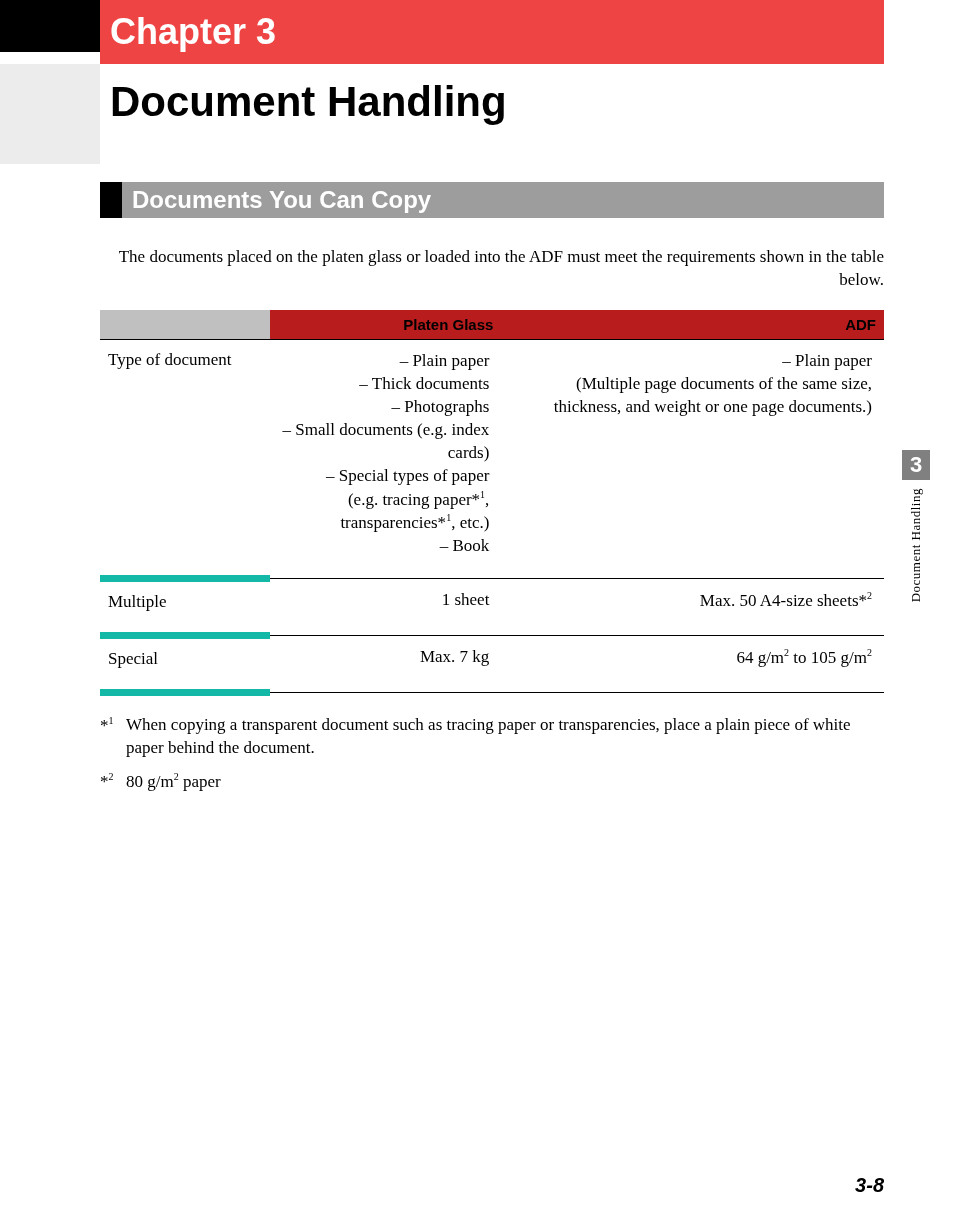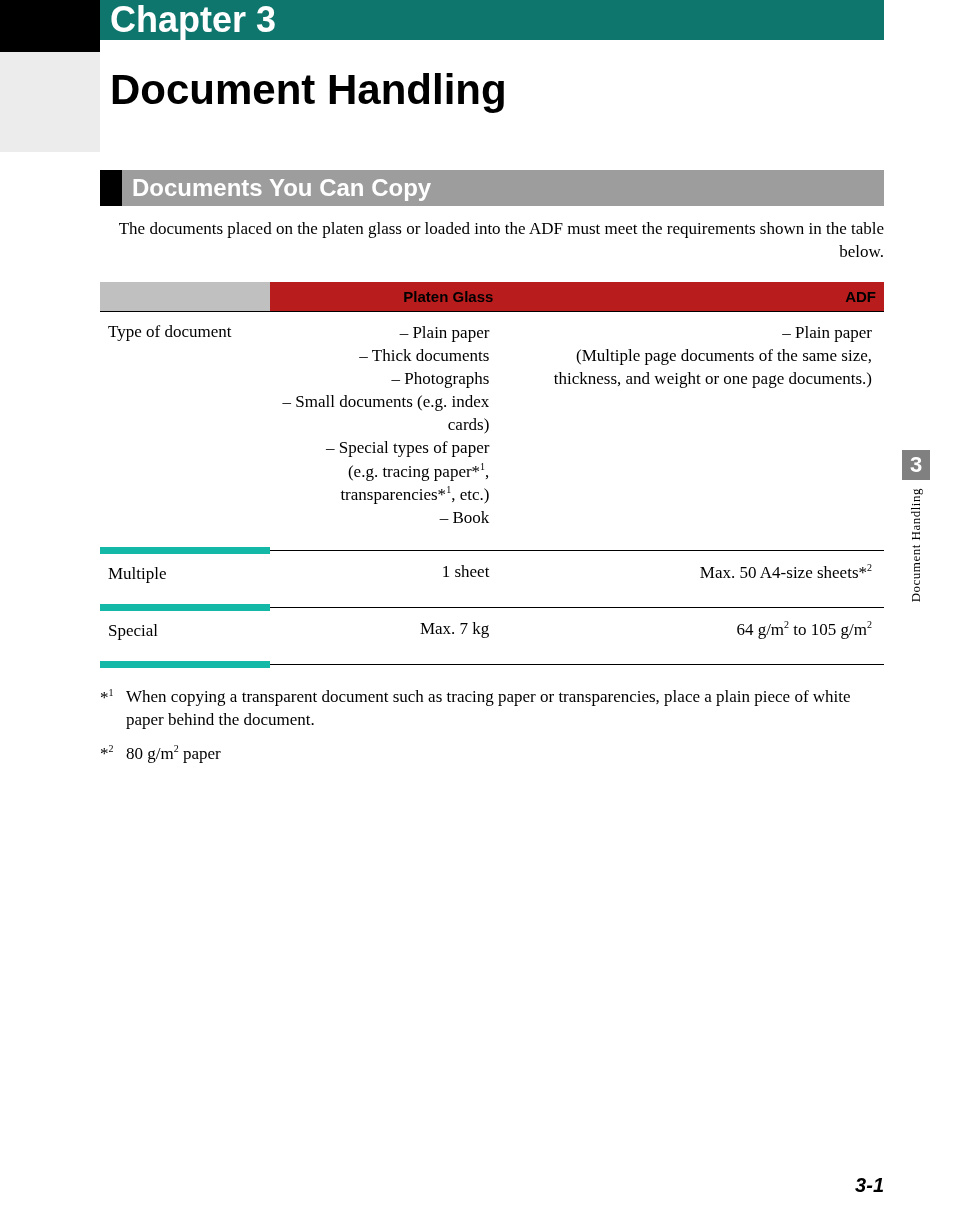--- a/index.html
+++ b/index.html
@@ -17,22 +17,22 @@
     display: flex;
   }
   .chapter-banner .black-block {
     width: 100px;
     height: 52px;
     background: #000;
     flex-shrink: 0;
   }
   .chapter-banner .gray-bar {
     flex: 1;
-    height: 40px;
-    background: #0f766e;
+    height: 64px;
+    background: #ef4444;
     margin-right: 70px;
     display: flex;
     align-items: center;
     padding-left: 10px;
   }
   .chapter-label {
     font-family: Arial, Helvetica, sans-serif;
     font-weight: 900;
     font-size: 36px;
     color: #fff;
@@ -53,21 +53,21 @@
     font-weight: 900;
     font-size: 42px;
     padding: 14px 0 24px 10px;
   }
   .content {
     margin: 18px 70px 0 100px;
   }
   .section-bar {
     display: flex;
     align-items: stretch;
-    margin-bottom: 12px;
+    margin-bottom: 28px;
   }
   .section-bar .black-sq {
     width: 22px;
     background: #000;
     flex-shrink: 0;
   }
   .section-bar .gray-sh {
     flex: 1;
     background: #9d9d9d;
     padding: 4px 10px;
@@ -265,13 +265,13 @@
       </div>
     </div>
 
 </div>
 
 <div class="side-tab">
   <div class="tab-num">3</div>
   <div class="tab-text">Document Handling</div>
 </div>
 
-<div class="page-num">3-1</div>
+<div class="page-num">3-8</div>
 
 </body></html>

